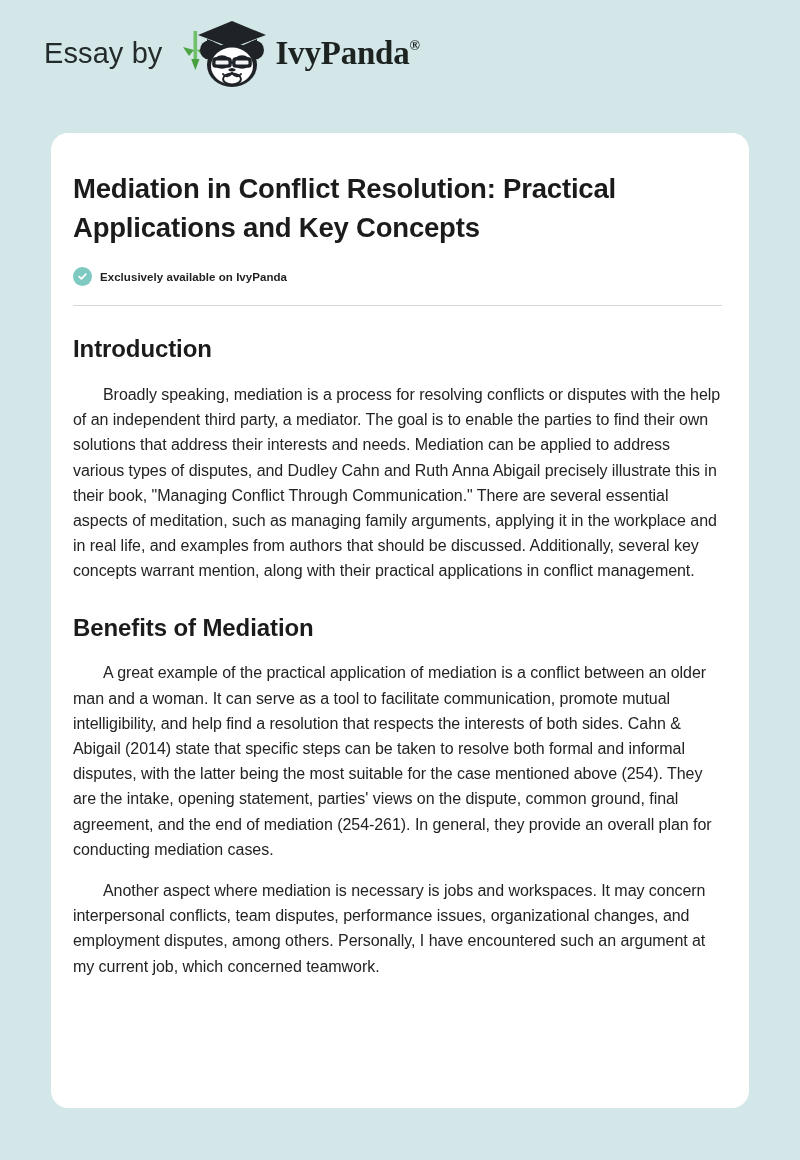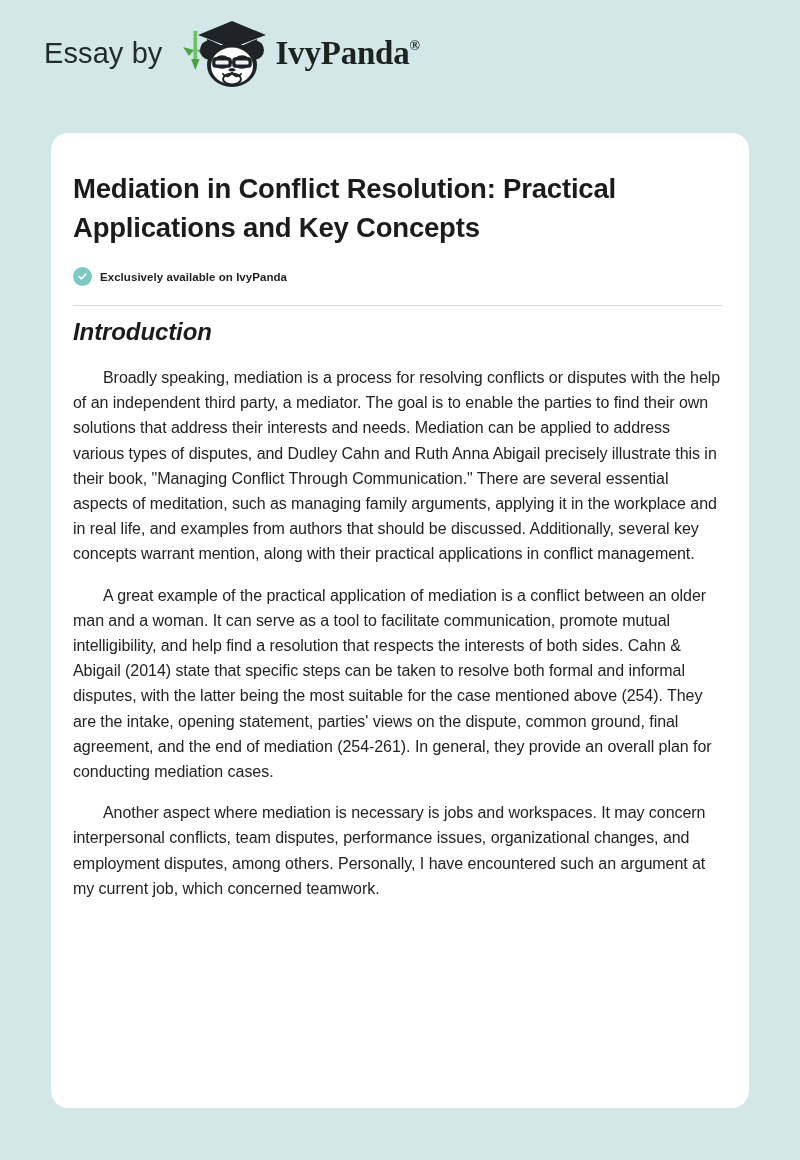--- a/index.html
+++ b/index.html
@@ -129,21 +129,21 @@
   }
 
   .section-heading {
     font-size: 24px;
     font-weight: 700;
     color: #1b1b1b;
     letter-spacing: -0.1px;
     line-height: 1.2;
   }
 
-  .heading-intro   { margin-top: 12px; font-style: italic; }
+  .heading-intro   { margin-top: 29px; }
   .heading-benefits{ margin-top: 30px; }
 
   .body-paragraph {
     font-size: 16px;
     line-height: 25.2px;
     color: #232323;
     text-indent: 30px;
     margin-top: 16px;
     max-width: 650px;
     letter-spacing: -0.05px;
@@ -214,17 +214,18 @@
         </svg>
       </span>
       <span class="exclusive-label">Exclusively available on IvyPanda</span>
     </div>
 
     <div class="doc-divider"></div>
 
     <h2 class="section-heading heading-intro">Introduction</h2>
     <p class="body-paragraph">Broadly speaking, mediation is a process for resolving conflicts or disputes with the help of an independent third party, a mediator. The goal is to enable the parties to find their own solutions that address their interests and needs. Mediation can be applied to address various types of disputes, and Dudley Cahn and Ruth Anna Abigail precisely illustrate this in their book, "Managing Conflict Through Communication." There are several essential aspects of meditation, such as managing family arguments, applying it in the workplace and in real life, and examples from authors that should be discussed. Additionally, several key concepts warrant mention, along with their practical applications in conflict management.</p>
 
+    <h2 class="section-heading heading-benefits">Benefits of Mediation</h2>
     <p class="body-paragraph">A great example of the practical application of mediation is a conflict between an older man and a woman. It can serve as a tool to facilitate communication, promote mutual intelligibility, and help find a resolution that respects the interests of both sides. Cahn &amp; Abigail (2014) state that specific steps can be taken to resolve both formal and informal disputes, with the latter being the most suitable for the case mentioned above (254). They are the intake, opening statement, parties' views on the dispute, common ground, final agreement, and the end of mediation (254-261). In general, they provide an overall plan for conducting mediation cases.</p>
     <p class="body-paragraph">Another aspect where mediation is necessary is jobs and workspaces. It may concern interpersonal conflicts, team disputes, performance issues, organizational changes, and employment disputes, among others. Personally, I have encountered such an argument at my current job, which concerned teamwork.</p>
 
   </div>
 </div>
 
 </body></html>

